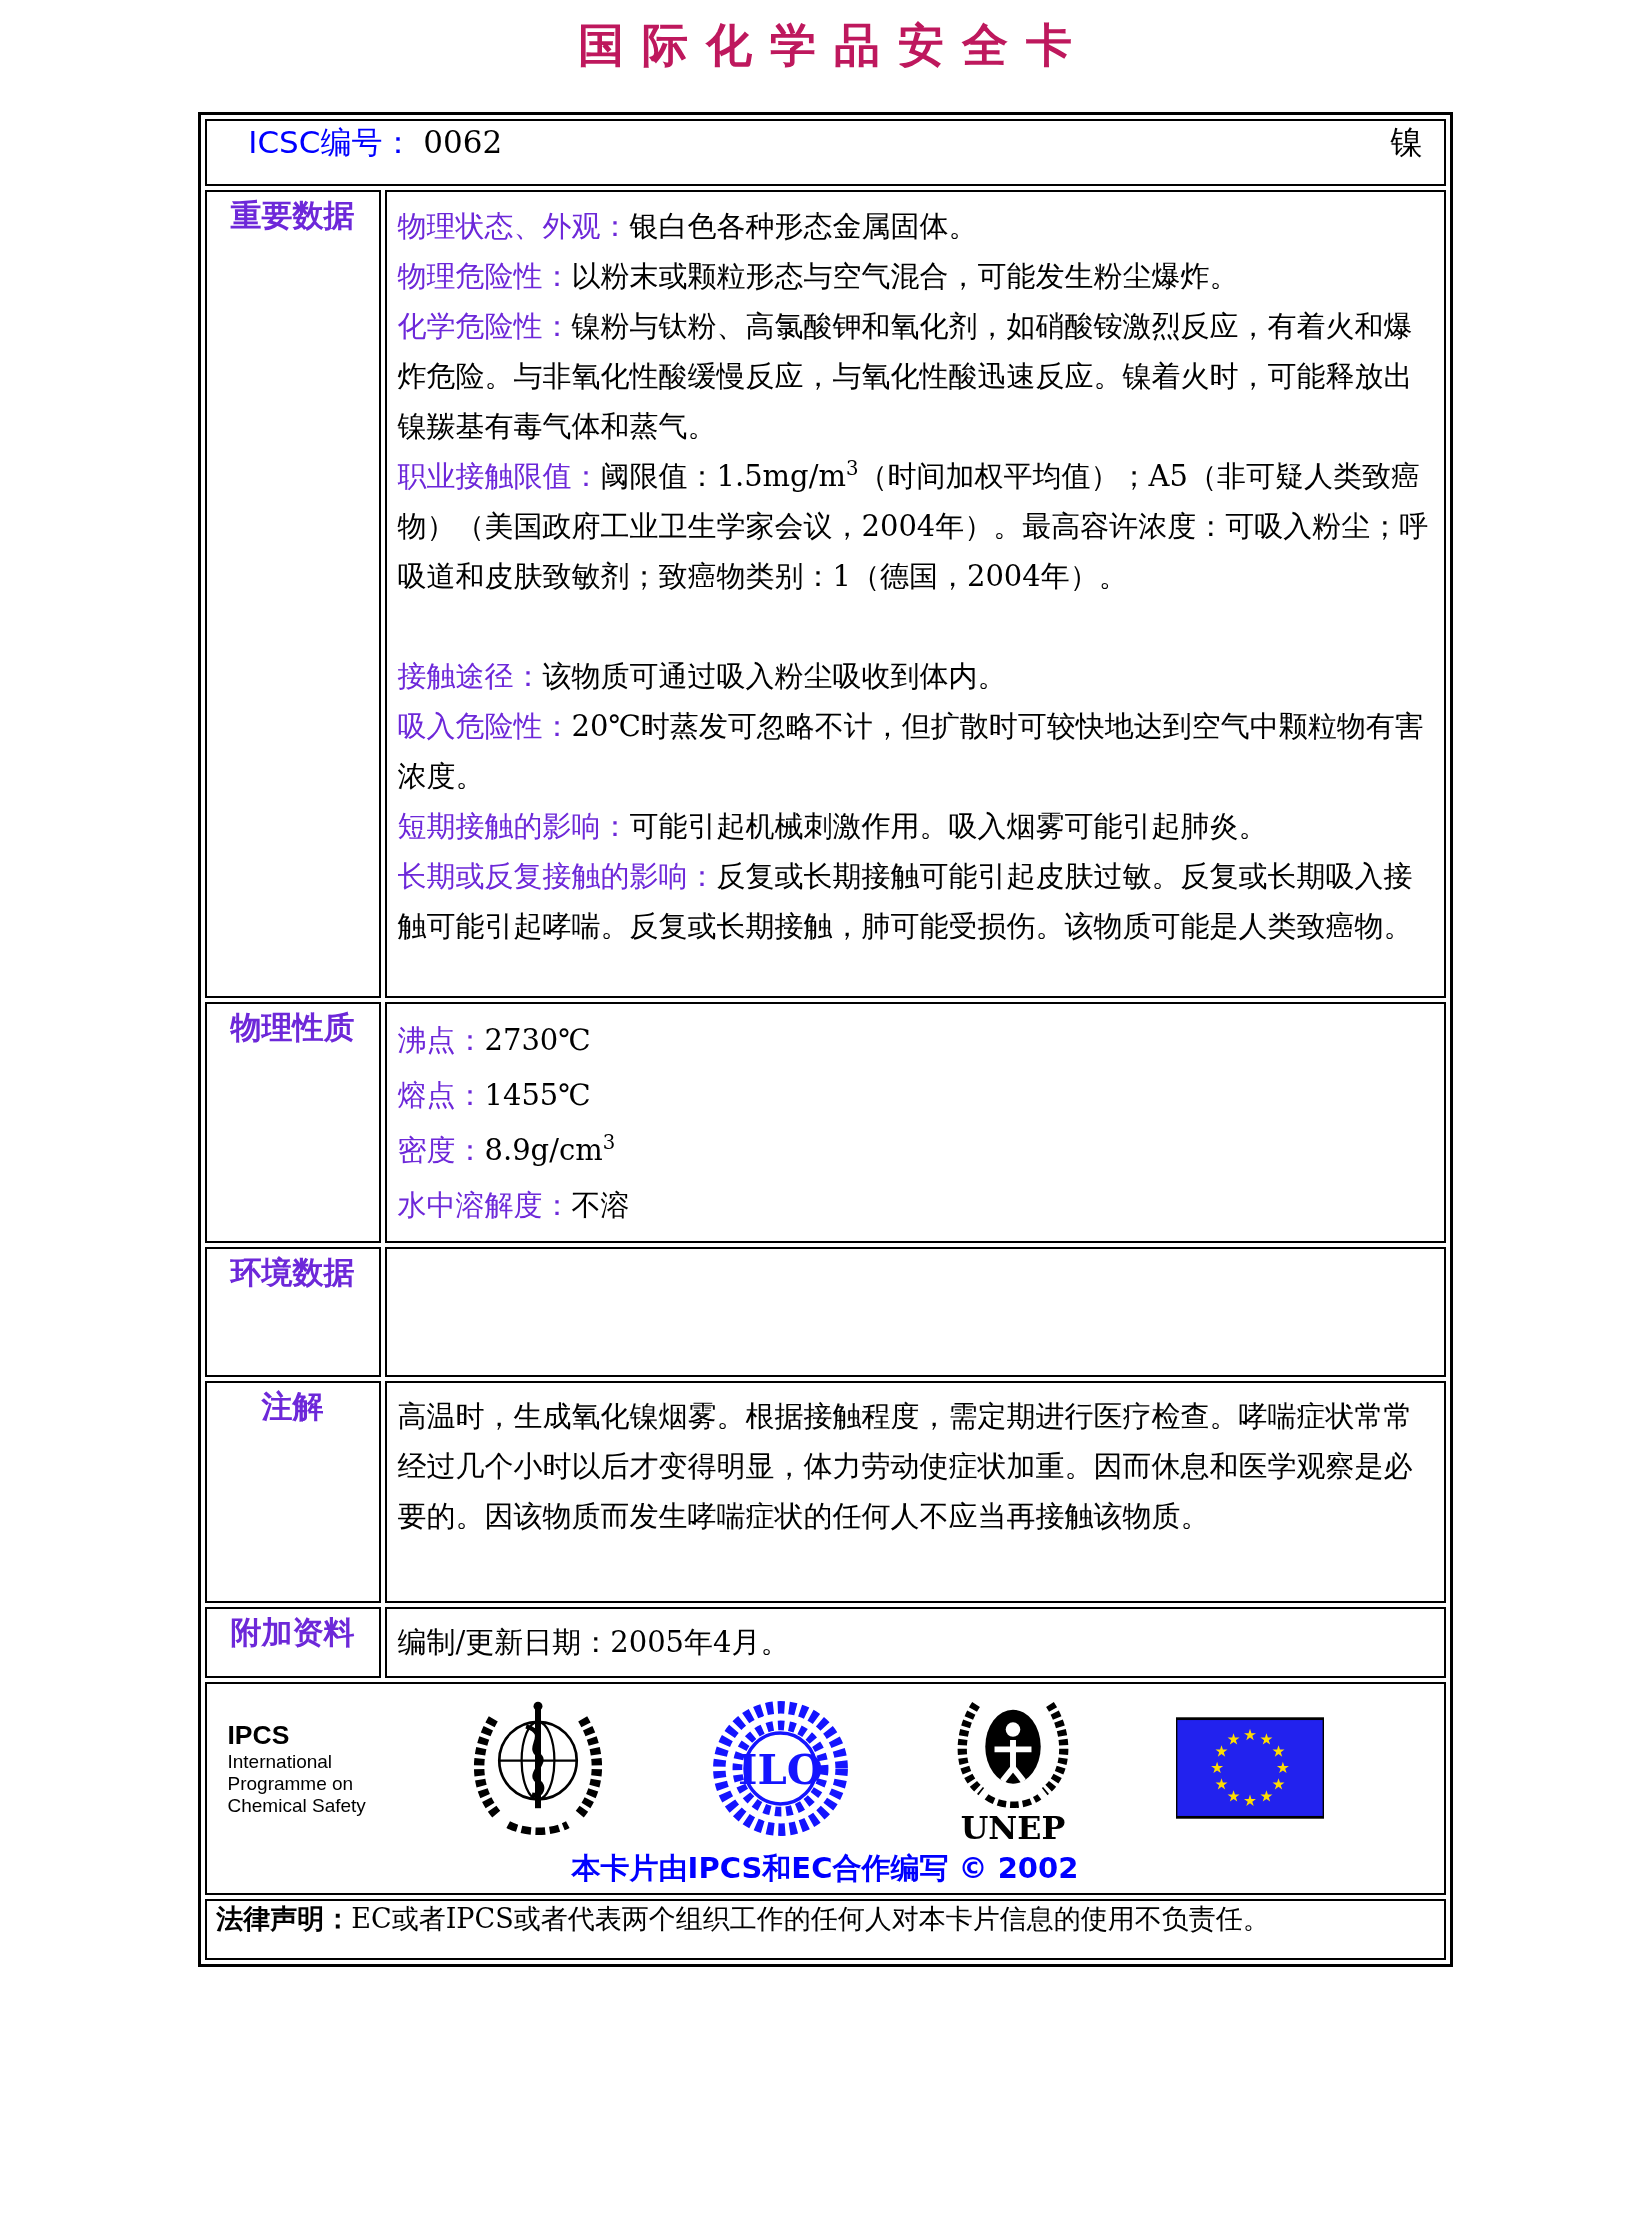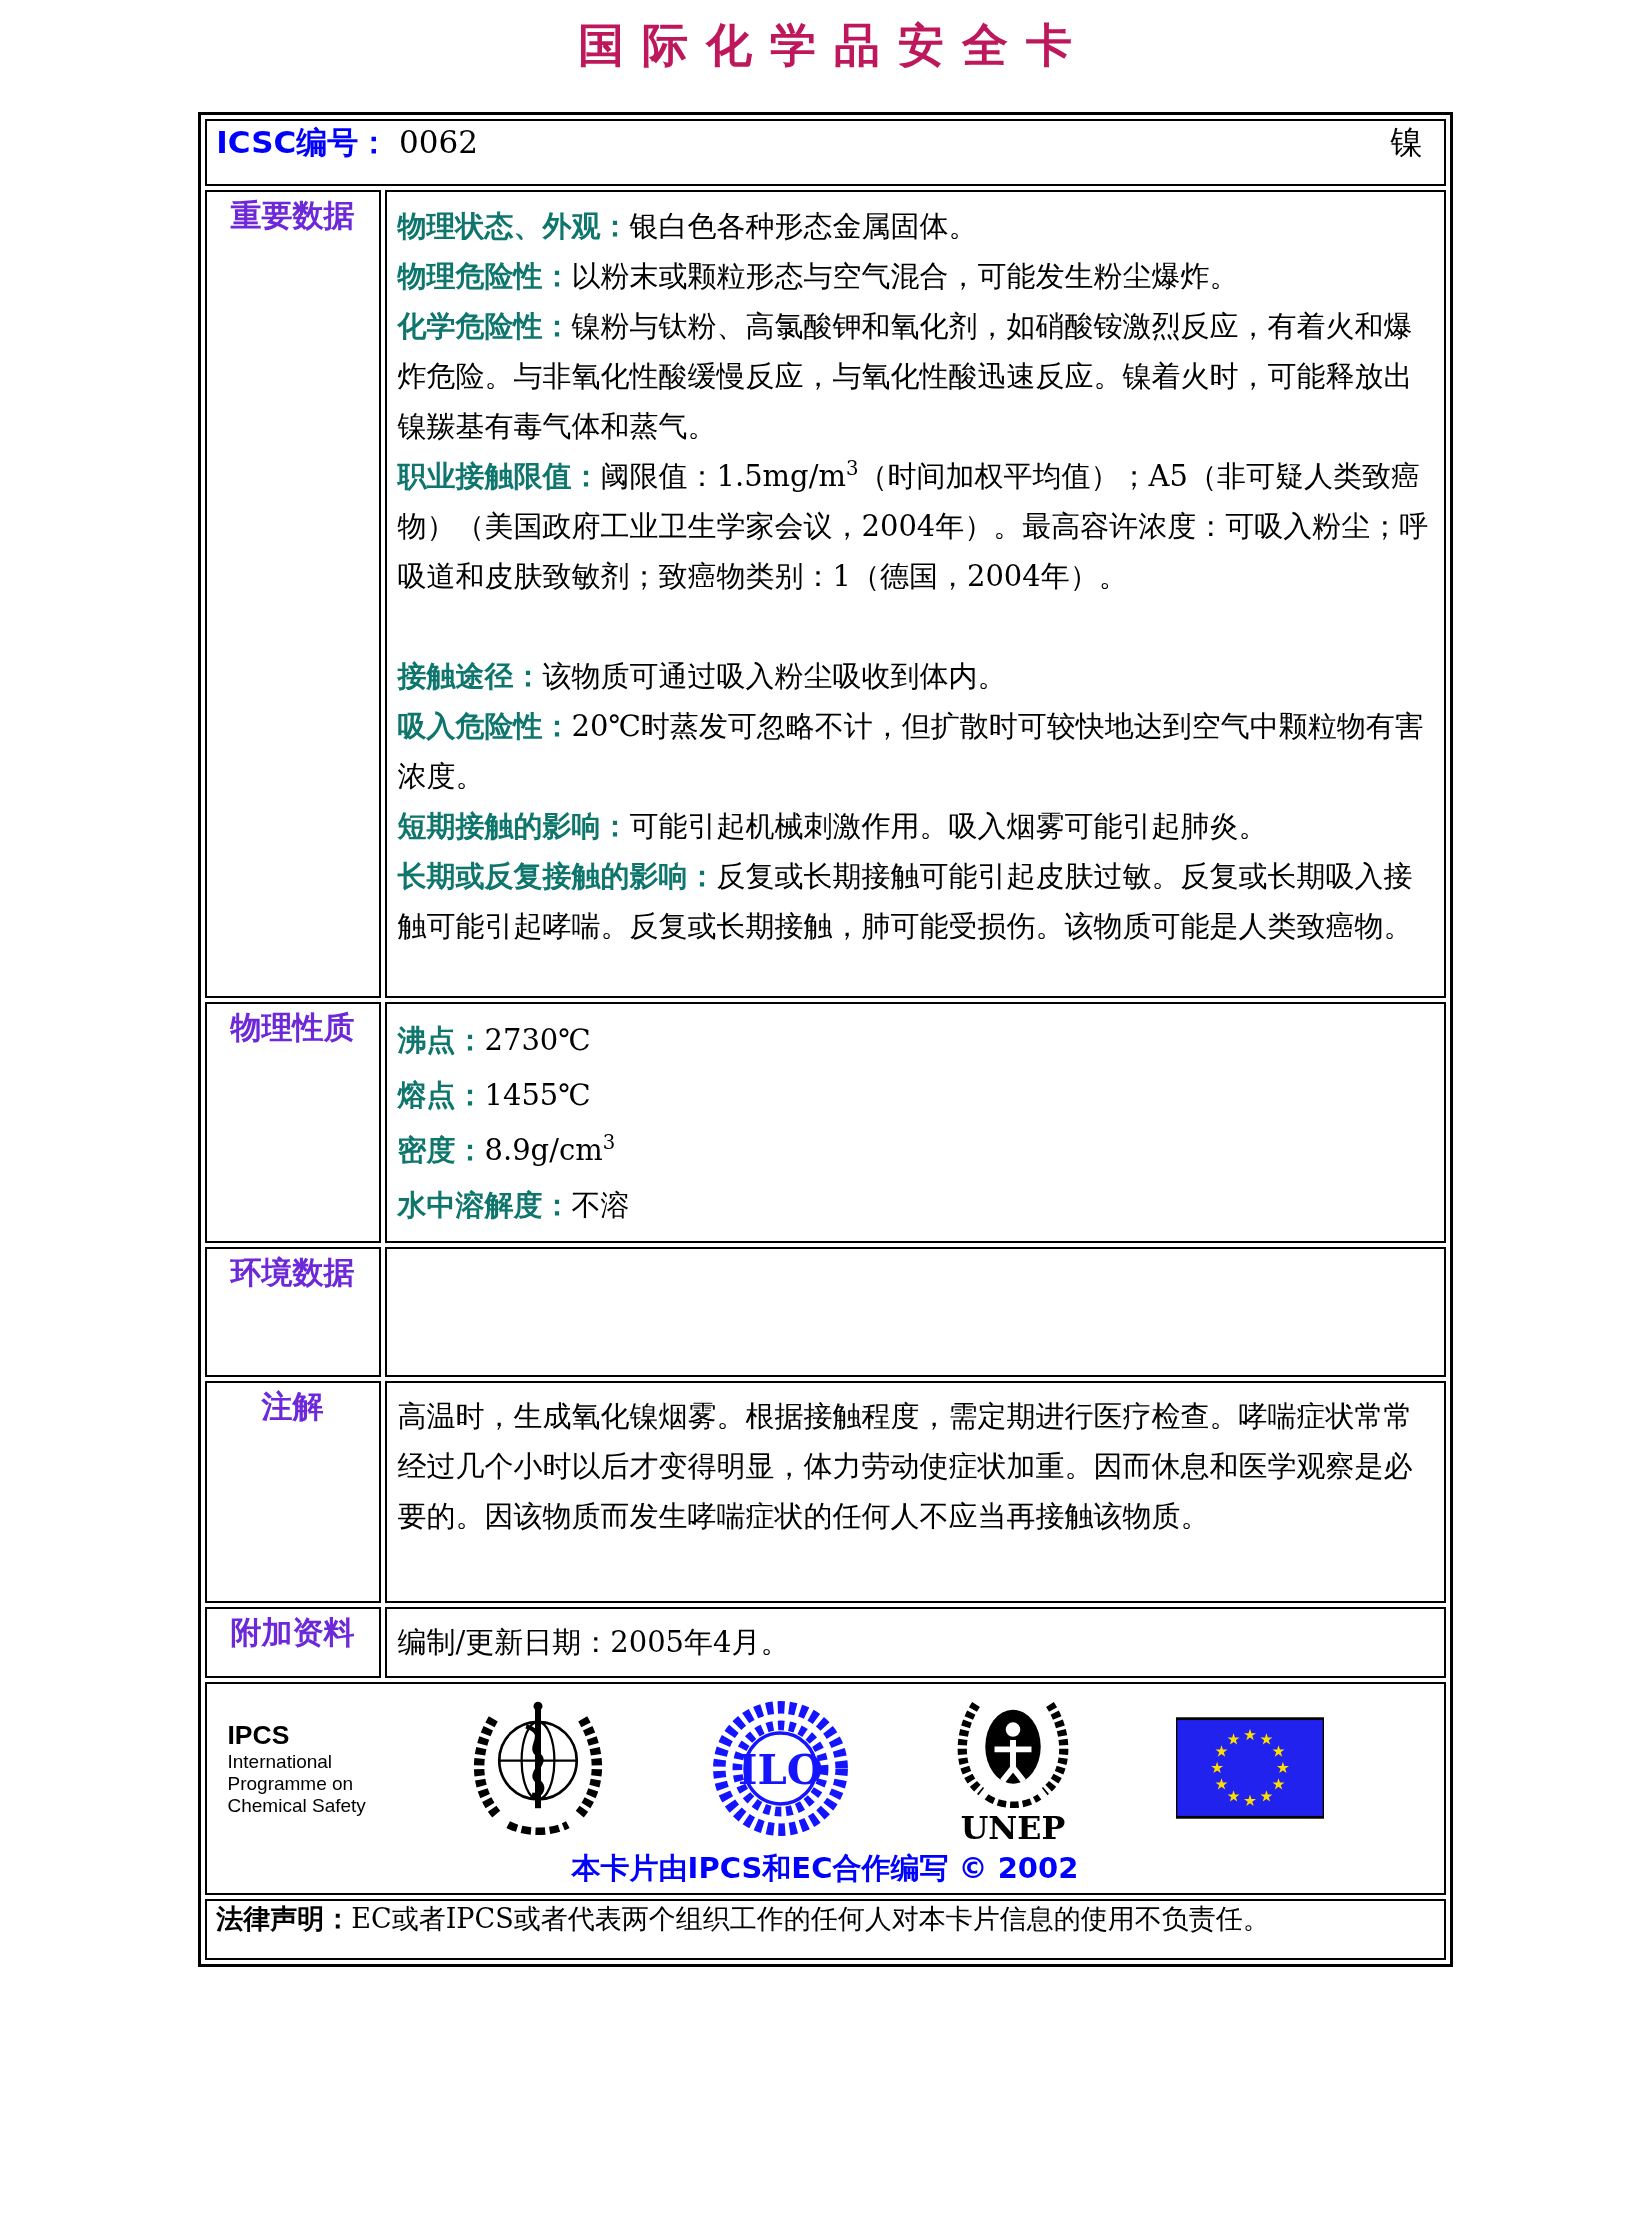--- a/index.html
+++ b/index.html
@@ -35,42 +35,42 @@
   table.card td {
     border: 2.1px solid #000;
     vertical-align: top;
     background: #fff;
   }
   col.labelcol { width: 176px; }
 
   .header-cell { height: 67px; vertical-align: middle; padding: 0 21px 0 9.8px; }
   .header-flex { display: flex; justify-content: space-between; align-items: center; }
   .icsc-left { font-size: 31px; font-family: "DejaVu Serif", serif; }
-  .blue-label { color: #0000FF; font-weight: bold; font-family: "DejaVu Sans", sans-serif; }
+  .blue-label { color: #0000FF; font-weight: normal; font-family: "DejaVu Sans", sans-serif; margin-left: 32px; }
   .substance { font-size: 32px; font-family: "DejaVu Serif", serif; }
 
   td.rowlabel {
     text-align: center;
     vertical-align: middle;
     color: #6d28d9;
     font-weight: bold;
     font-size: 31px;
     font-family: "DejaVu Sans", sans-serif;
     padding: 2.8px;
   }
 
   td.content {
     font-family: "DejaVu Serif", serif;
     font-size: 29px;
     line-height: 50px;
     padding: 8.4px 11px;
   }
   td.content p { margin: 0; }
   p.gap-after { margin-bottom: 50px !important; }
-  .lbl { color: #0f766e; font-weight: bold; font-family: "DejaVu Sans", sans-serif; }
+  .lbl { color: #6d28d9; font-weight: normal; font-family: "DejaVu Sans", sans-serif; }
   sup { font-size: 0.68em; line-height: 0; }
 
   td.h-important { height: 808px; }
   td.h-phys     { height: 205px; line-height: 55px; }
   td.h-env      { height: 130px; }
   td.h-notes    { height: 222px; }
   td.h-addinfo  { height: 56px; vertical-align: middle; }
 
   .footer-cell { height: 176px; vertical-align: middle; padding: 7px 14px 4.2px 14px; }
   .logos-row {

